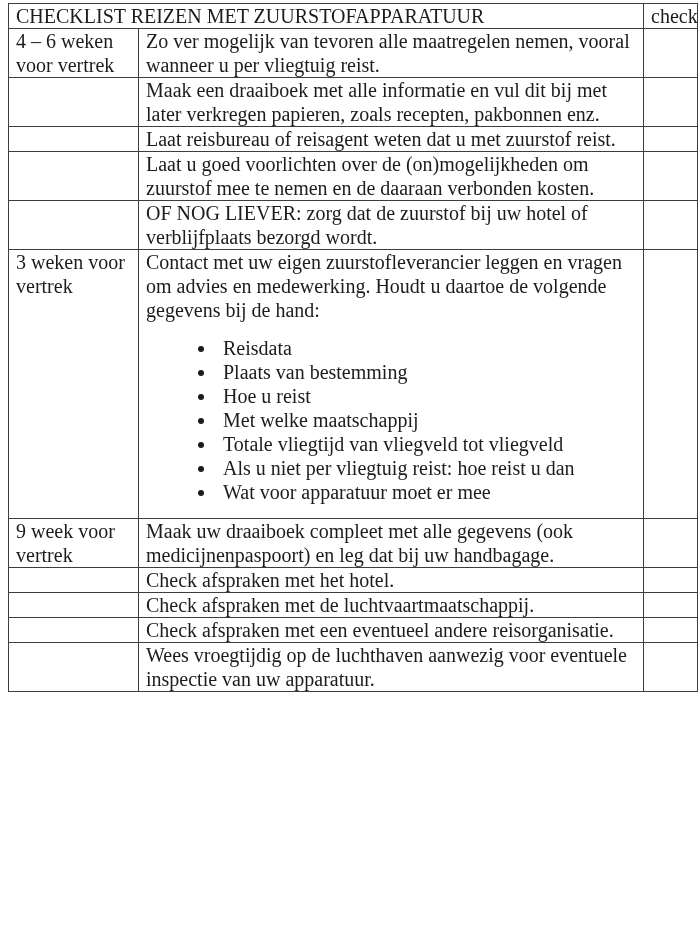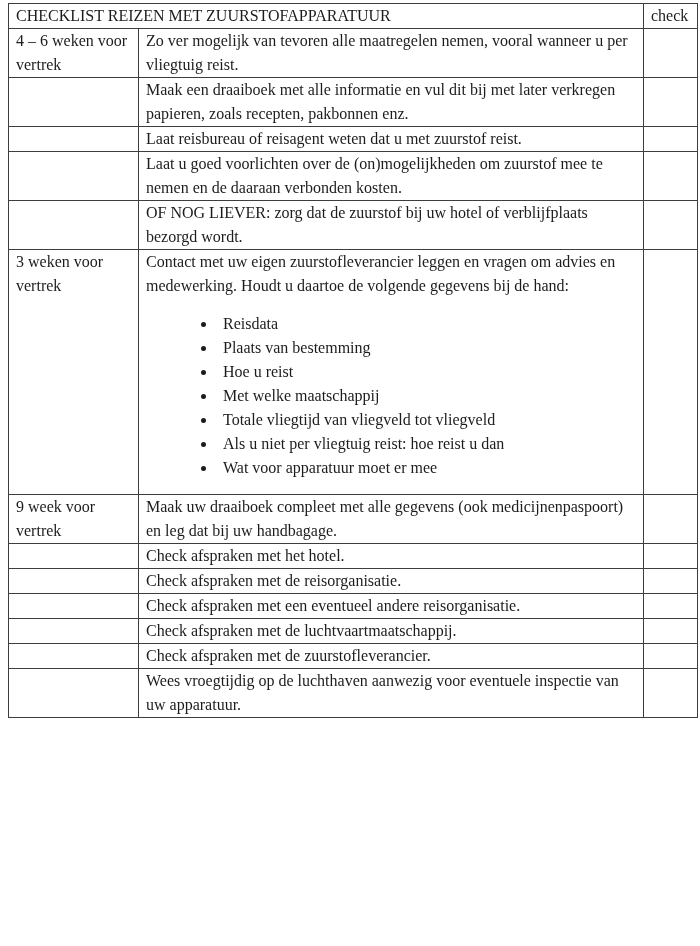--- a/index.html
+++ b/index.html
@@ -20,21 +20,21 @@
     position: absolute;
     left: 8px;
     top: 3px;
     width: 689px;
     border-collapse: collapse;
     table-layout: fixed;
   }
   table.checklist td, table.checklist th {
     border: 1.4px solid #3d3d3d;
     vertical-align: top;
-    font-size: 16px;
+    font-size: 20px;
     line-height: 24px;
     font-weight: normal;
     text-align: left;
     padding: 0 2px 0 7px;
     overflow: hidden;
   }
   col.c-period { width: 130px; }
   col.c-task   { width: 505px; }
   col.c-check  { width: 54px; }
   th.title-cell {
@@ -119,36 +119,26 @@
       <td class="task-cell">Maak uw draaiboek compleet met alle gegevens (ook medicijnenpaspoort) en leg dat bij uw handbagage.</td>
       <td class="check-cell"></td>
     </tr>
     <tr>
       <td class="period-cell"></td>
       <td class="task-cell">Check afspraken met het hotel.</td>
       <td class="check-cell"></td>
     </tr>
     <tr>
       <td class="period-cell"></td>
-      <td class="task-cell">Check afspraken met de reisorganisatie.</td>
+      <td class="task-cell">Check afspraken met de luchtvaartmaatschappij.</td>
       <td class="check-cell"></td>
     </tr>
     <tr>
       <td class="period-cell"></td>
       <td class="task-cell">Check afspraken met een eventueel andere reisorganisatie.</td>
-      <td class="check-cell"></td>
-    </tr>
-    <tr>
-      <td class="period-cell"></td>
-      <td class="task-cell">Check afspraken met de luchtvaartmaatschappij.</td>
-      <td class="check-cell"></td>
-    </tr>
-    <tr>
-      <td class="period-cell"></td>
-      <td class="task-cell">Check afspraken met de zuurstofleverancier.</td>
       <td class="check-cell"></td>
     </tr>
     <tr>
       <td class="period-cell"></td>
       <td class="task-cell">Wees vroegtijdig op de luchthaven aanwezig voor eventuele inspectie van uw apparatuur.</td>
       <td class="check-cell"></td>
     </tr>
   </tbody>
 </table>
 

